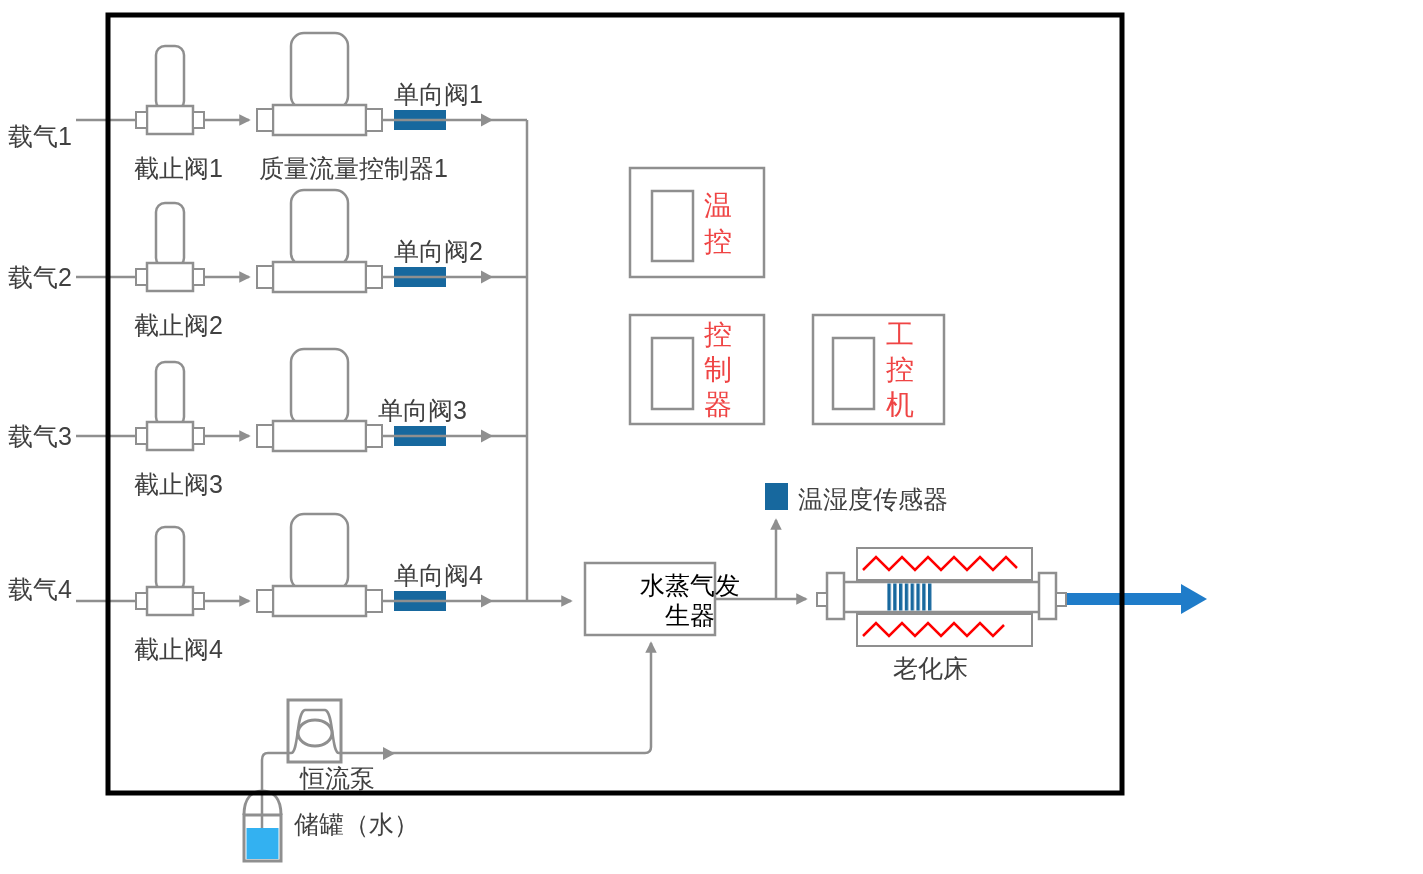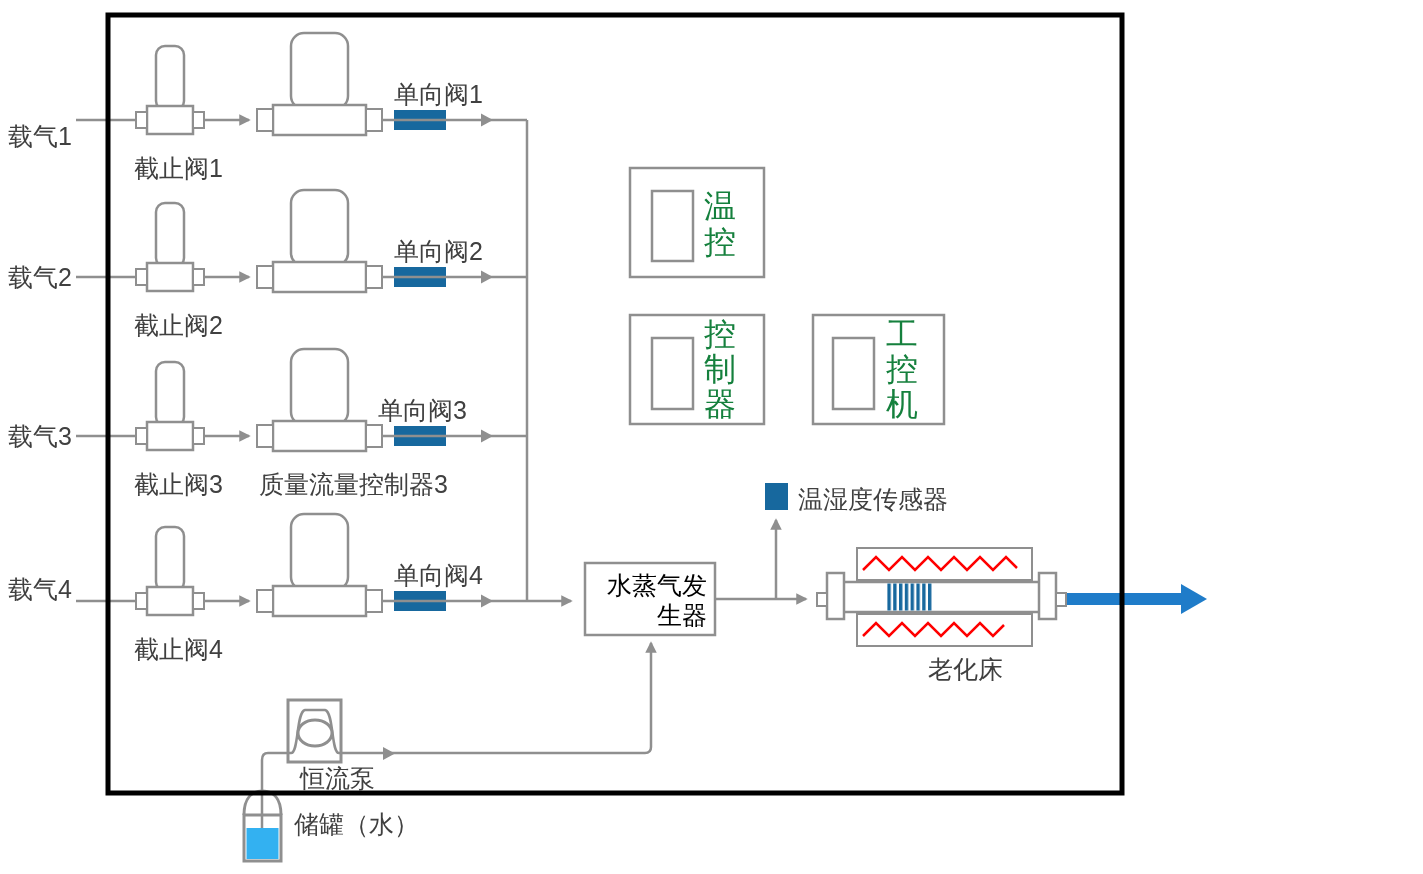--- a/index.html
+++ b/index.html
@@ -1,24 +1,24 @@
 <!DOCTYPE html>
 <html style="--line-gray: #8F8F8F; --valve-blue: #17689E; --arrow-blue: #1F7CC9; --water-blue: #33B1F1; --heater-red: #FF0000; --dot-blue: #2E75B6; --border-black: #000000;"><head>
 <meta charset="utf-8">
 <style>
   html,body { margin:0; padding:0; background:#fff; }
   * { font-family: "Liberation Sans","DejaVu Sans",sans-serif; }
   #stage { position:relative; width:1423px; height:874px; background:#fff; overflow:hidden; }
   #stage svg { position:absolute; left:0; top:0; }
   .lbl { position:absolute; color:#404040; font-size:25px; white-space:nowrap; line-height:28px; }
-  .lbl.center { text-align:right; white-space:normal; }
-  .vtext { position:absolute; color:#15803d; font-size:32px; width:28px; text-align:center;
+  .lbl.center { text-align:left; white-space:normal;font-family:Liberation Serif, serif; }
+  .vtext { position:absolute; color:#ef4444; font-size:28px; width:28px; text-align:center;
            line-height:35px; word-break:break-all; white-space:normal; }
-  .blocktext { position:absolute; color:#000; font-size:25px; width:114px; text-align:right;
-               line-height:30px; word-break:break-all; white-space:normal; }
+  .blocktext { position:absolute; color:#000; font-size:25px; width:114px; text-align:center;
+               line-height:30px; word-break:break-all; white-space:normal;margin-left:40px; }
   
   .ln      { stroke: var(--line-gray); stroke-width:2.5; fill:none; }
   .ln2     { stroke: var(--line-gray); stroke-width:2; fill:none; }
   .shape   { stroke: var(--line-gray); stroke-width:2.5; fill:#fff; }
   .shape2  { stroke: var(--line-gray); stroke-width:2; fill:#fff; }
   .tank    { stroke: var(--line-gray); stroke-width:3; fill:#fff; }
   .fill-valve { fill: var(--valve-blue); }
   .fill-water { fill: var(--water-blue); }
   .fill-arrow { fill: var(--arrow-blue); }
   .zig     { stroke: var(--heater-red); stroke-width:2.5; fill:none; }
@@ -122,21 +122,21 @@
 <div class="lbl" style="left:8px;top:122px">载气1</div>
 <div class="lbl" style="left:8px;top:263px">载气2</div>
 <div class="lbl" style="left:8px;top:422px">载气3</div>
 <div class="lbl" style="left:8px;top:575px">载气4</div>
 
 <div class="lbl" style="left:134px;top:154px">截止阀1</div>
 <div class="lbl" style="left:134px;top:311px">截止阀2</div>
 <div class="lbl" style="left:134px;top:470px">截止阀3</div>
 <div class="lbl" style="left:134px;top:635px">截止阀4</div>
 
-<div class="lbl" style="left:259px;top:470px">质量流量控制器3</div>
+<div class="lbl" style="left:259px;top:154px">质量流量控制器1</div>
 
 <div class="lbl" style="left:394px;top:80px">单向阀1</div>
 <div class="lbl" style="left:394px;top:237px">单向阀2</div>
 <div class="lbl" style="left:378px;top:396px">单向阀3</div>
 <div class="lbl" style="left:394px;top:561px">单向阀4</div>
 
 <div class="vtext" style="left:704px;top:188px;line-height:36px">温控</div>
 <div class="vtext" style="left:704px;top:317px">控制器</div>
 <div class="vtext" style="left:886px;top:317px">工控机</div>
 

